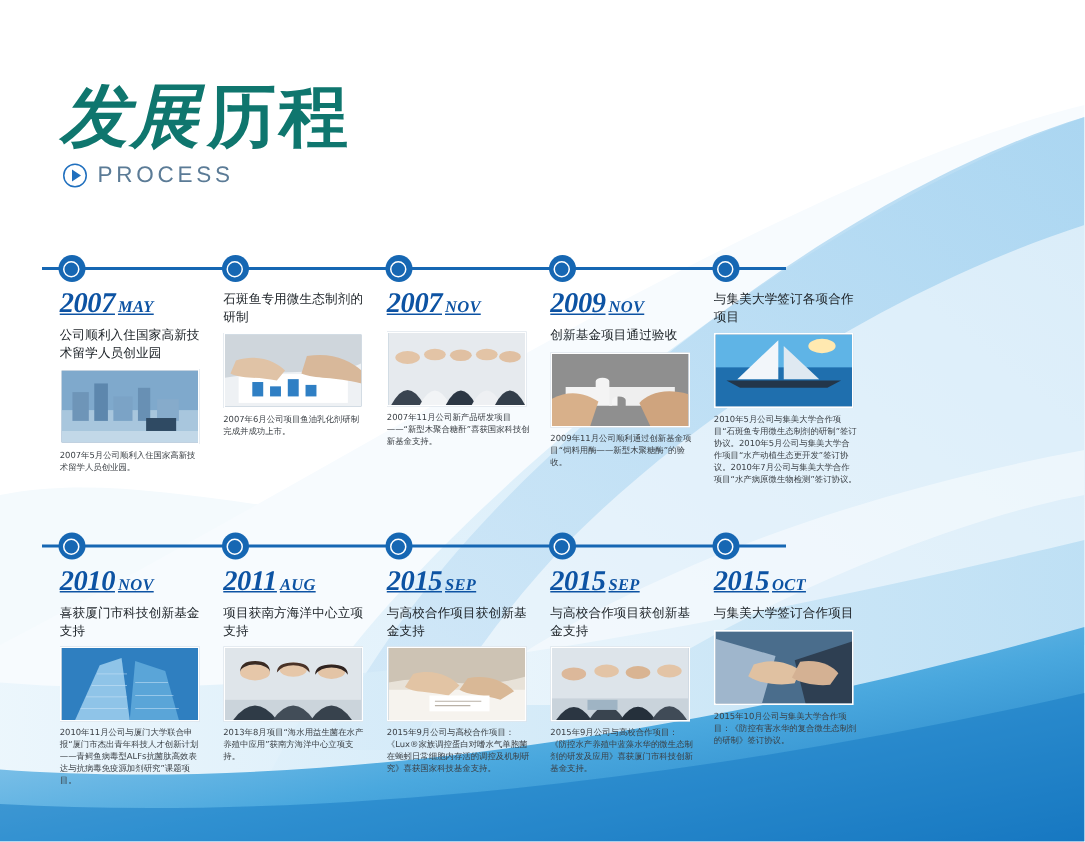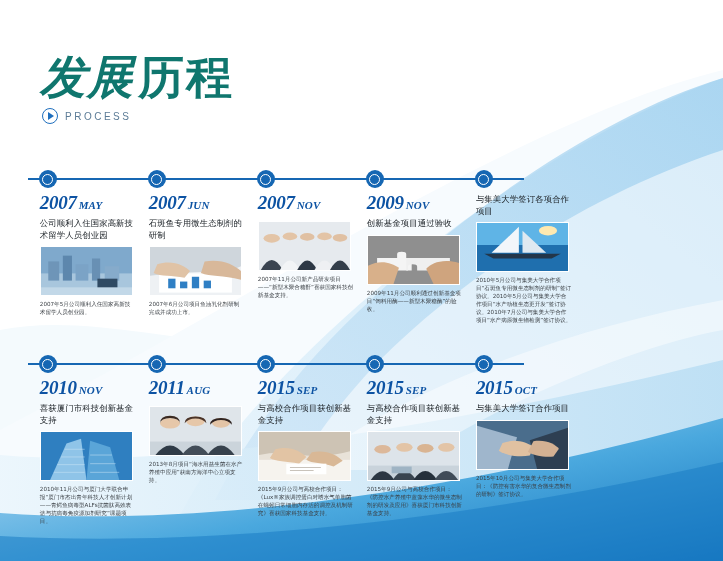--- a/index.html
+++ b/index.html
@@ -32,21 +32,21 @@
     box-sizing:border-box;
   }
   .arrow-badge span{
     display:block;width:0;height:0;
     border-left:6px solid #1f6fbe;
     border-top:4px solid transparent;
     border-bottom:4px solid transparent;
     margin-left:2px;
   }
   .title-en{
-    font-size:10px;letter-spacing:2.5px;color:#5b7b96;font-weight:500;
+    font-size:15px;letter-spacing:2.5px;color:#5b7b96;font-weight:500;
   }
 
   
   .row{position:absolute;left:28px;width:496px;}
   #row-1{top:170px;}
   #row-2{top:355px;}
 
   .axis{position:relative;height:18px;}
   .axis-line{
     position:absolute;left:0;right:0;top:8px;height:2px;background:#1667b3;
@@ -62,20 +62,21 @@
     border:1.6px solid #ffffff;box-sizing:border-box;
   }
 
   .cols{position:relative;margin-top:4px;height:150px;}
   .col{position:absolute;top:0;width:100px;}
 
   .date{
     white-space:nowrap;color:#0d53a3;font-weight:bold;font-style:italic;
     font-size:19px;line-height:22px;letter-spacing:-0.3px;
     font-family:"Liberation Serif","DejaVu Serif",serif;
+    text-decoration:underline;
   }
   .date .mon{font-size:11px;letter-spacing:0.2px;margin-left:2px;}
 
   .headline{
     margin-top:2px;font-size:8.4px;line-height:11.5px;color:#20262b;
     font-family:"DejaVu Sans","Liberation Sans",sans-serif;
     letter-spacing:0.1px;
   }
   .photo{
     margin-top:5px;width:93px;height:50px;border:1px solid #ffffff;
@@ -169,21 +170,20 @@
             <rect x="38" y="36" width="14" height="34" fill="#7ba3c6"></rect>
             <rect x="56" y="24" width="9" height="46" fill="#6890b4"></rect>
             <rect x="70" y="40" width="16" height="30" fill="#86abcb"></rect>
             <rect x="62" y="66" width="22" height="26" fill="#2f4a63"></rect>
             <rect x="0" y="84" width="100" height="16" fill="#c2d8e8"></rect>
           </svg>
         </div>
         <div class="caption">2007年5月公司顺利入住国家高新技术留学人员创业园。</div>
       </div>
       <div class="col" style="left: calc(25.978% - 8px);">
-        <div class="date"><span>2007</span><span class="mon">JUN</span></div>
         <div class="headline">石斑鱼专用微生态制剂的研制</div>
         <div class="photo">
           <svg viewBox="0 0 100 100" preserveAspectRatio="none">
             <rect width="100" height="100" fill="#eef1f4"></rect>
             <rect x="10" y="55" width="80" height="40" fill="#ffffff"></rect>
             <rect x="20" y="66" width="8" height="20" fill="#2f7fc4"></rect>
             <rect x="33" y="72" width="8" height="14" fill="#2f7fc4"></rect>
             <rect x="46" y="62" width="8" height="24" fill="#2f7fc4"></rect>
             <rect x="59" y="70" width="8" height="16" fill="#2f7fc4"></rect>
             <path d="M0,0 h100 v40 c-20,18 -50,6 -100,20 Z" fill="#cfd6dc"></path>
@@ -270,20 +270,21 @@
               <line x1="54" y1="84" x2="86" y2="84"></line>
               <line x1="54" y1="66" x2="82" y2="66"></line>
               <line x1="54" y1="48" x2="78" y2="48"></line>
             </g>
           </svg>
         </div>
         <div class="caption">2010年11月公司与厦门大学联合申报“厦门市杰出青年科技人才创新计划——青鳄鱼病毒型ALFs抗菌肽高效表达与抗病毒免疫源加剂研究”课题项目。</div>
       </div>
       <div class="col" style="left: calc(25.978% - 8px);">
         <div class="date"><span>2011</span><span class="mon">AUG</span></div>
+        <div class="headline">项目获南方海洋中心立项支持</div>
         <div class="photo">
           <svg viewBox="0 0 100 100" preserveAspectRatio="none">
             <rect width="100" height="100" fill="#dfe5ea"></rect>
             <rect y="72" width="100" height="28" fill="#cbd4db"></rect>
             <circle cx="22" cy="34" r="11" fill="#e6c7a9"></circle>
             <path d="M22,23 a11,11 0 0 0 -11,11 q0,-16 11,-16 q11,0 11,16 a11,11 0 0 0 -11,-11" fill="#3a2a22"></path>
             <path d="M6,100 q16,-40 32,0 Z" fill="#2f3b47"></path>
             <circle cx="50" cy="30" r="10" fill="#e6c7a9"></circle>
             <path d="M50,20 q12,0 12,14 q-4,-10 -12,-10 q-8,0 -12,10 q0,-14 12,-14" fill="#4a3328"></path>
             <path d="M35,100 q15,-40 30,0 Z" fill="#424d58"></path>

